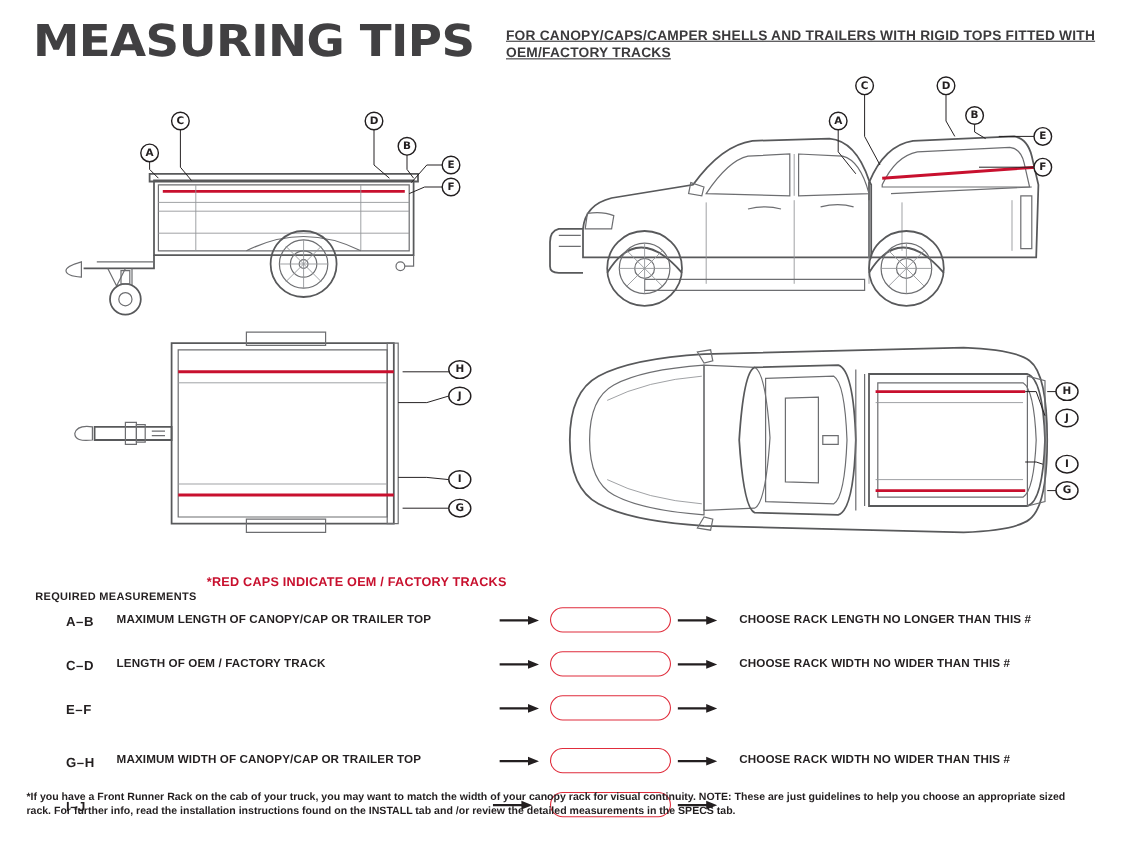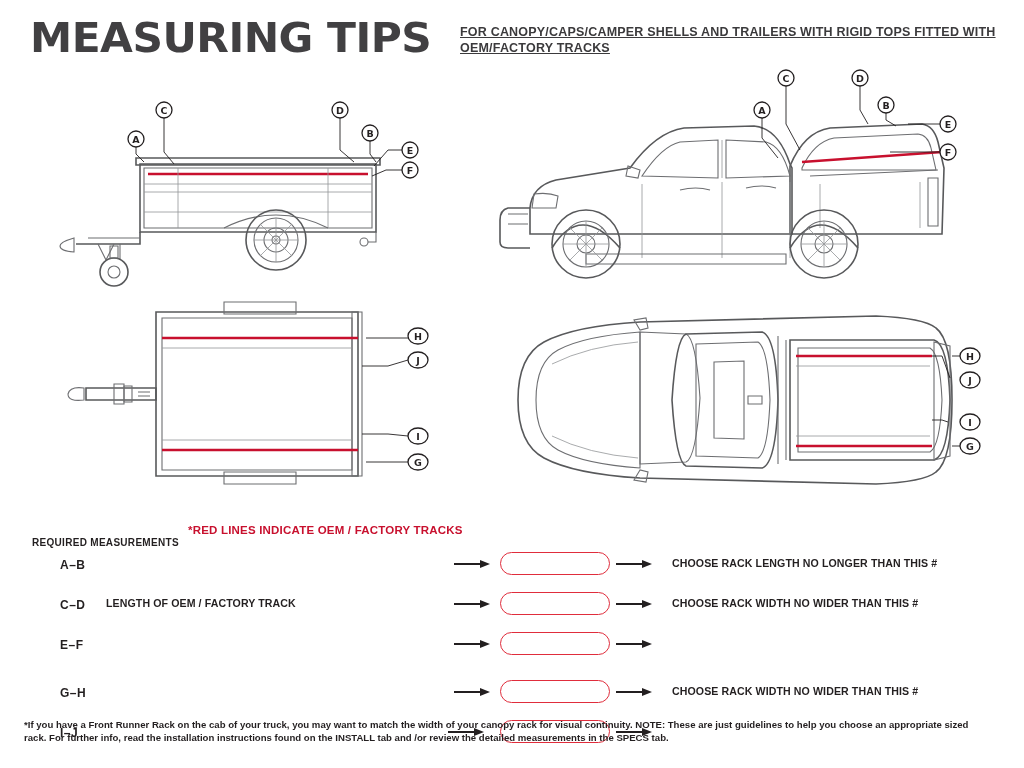--- a/index.html
+++ b/index.html
@@ -341,26 +341,27 @@
         <text class="callabel" x="480" y="122">I</text>
       </g>
       <g>
         <ellipse class="cal" cx="480" cy="146" rx="10" ry="8"></ellipse>
         <text class="callabel" x="480" y="146">G</text>
       </g>
     </svg>
   </div>
 
   <div class="req-head">REQUIRED MEASUREMENTS</div>
-  <div class="req-note">*RED LINES INDICATE OEM / FACTORY TRACKS</div>
+  <div class="req-note">*RED CAPS INDICATE OEM / FACTORY TRACKS</div>
 
   <div class="table">
 
     <div class="row">
       <div class="rowlabel">A–B</div>
+      <div class="rowdesc">MAXIMUM  LENGTH OF CANOPY/CAP OR TRAILER TOP</div>
       <div class="arrow1">
         <svg width="36" height="10" viewBox="0 0 36 10">
             <path d="M0 4 H26 V1 L36 5 L26 9 V6 H0 Z" fill="#231f20"></path>
           </svg>
       </div>
       <input class="inputbox" type="text" value="" placeholder="" style="">
       <div class="arrow2">
         <svg width="36" height="10" viewBox="0 0 36 10">
             <path d="M0 4 H26 V1 L36 5 L26 9 V6 H0 Z" fill="#231f20"></path>
           </svg>
@@ -395,20 +396,21 @@
       <input class="inputbox" type="text" value="" placeholder="" style="">
       <div class="arrow2">
         <svg width="36" height="10" viewBox="0 0 36 10">
             <path d="M0 4 H26 V1 L36 5 L26 9 V6 H0 Z" fill="#231f20"></path>
           </svg>
       </div>
     </div>
 
     <div class="row">
       <div class="rowlabel">G–H</div>
+      <div class="rowdesc">MAXIMUM  WIDTH OF CANOPY/CAP OR TRAILER TOP</div>
       <div class="arrow1">
         <svg width="36" height="10" viewBox="0 0 36 10">
             <path d="M0 4 H26 V1 L36 5 L26 9 V6 H0 Z" fill="#231f20"></path>
           </svg>
       </div>
       <input class="inputbox" type="text" value="" placeholder="" style="">
       <div class="arrow2">
         <svg width="36" height="10" viewBox="0 0 36 10">
             <path d="M0 4 H26 V1 L36 5 L26 9 V6 H0 Z" fill="#231f20"></path>
           </svg>

